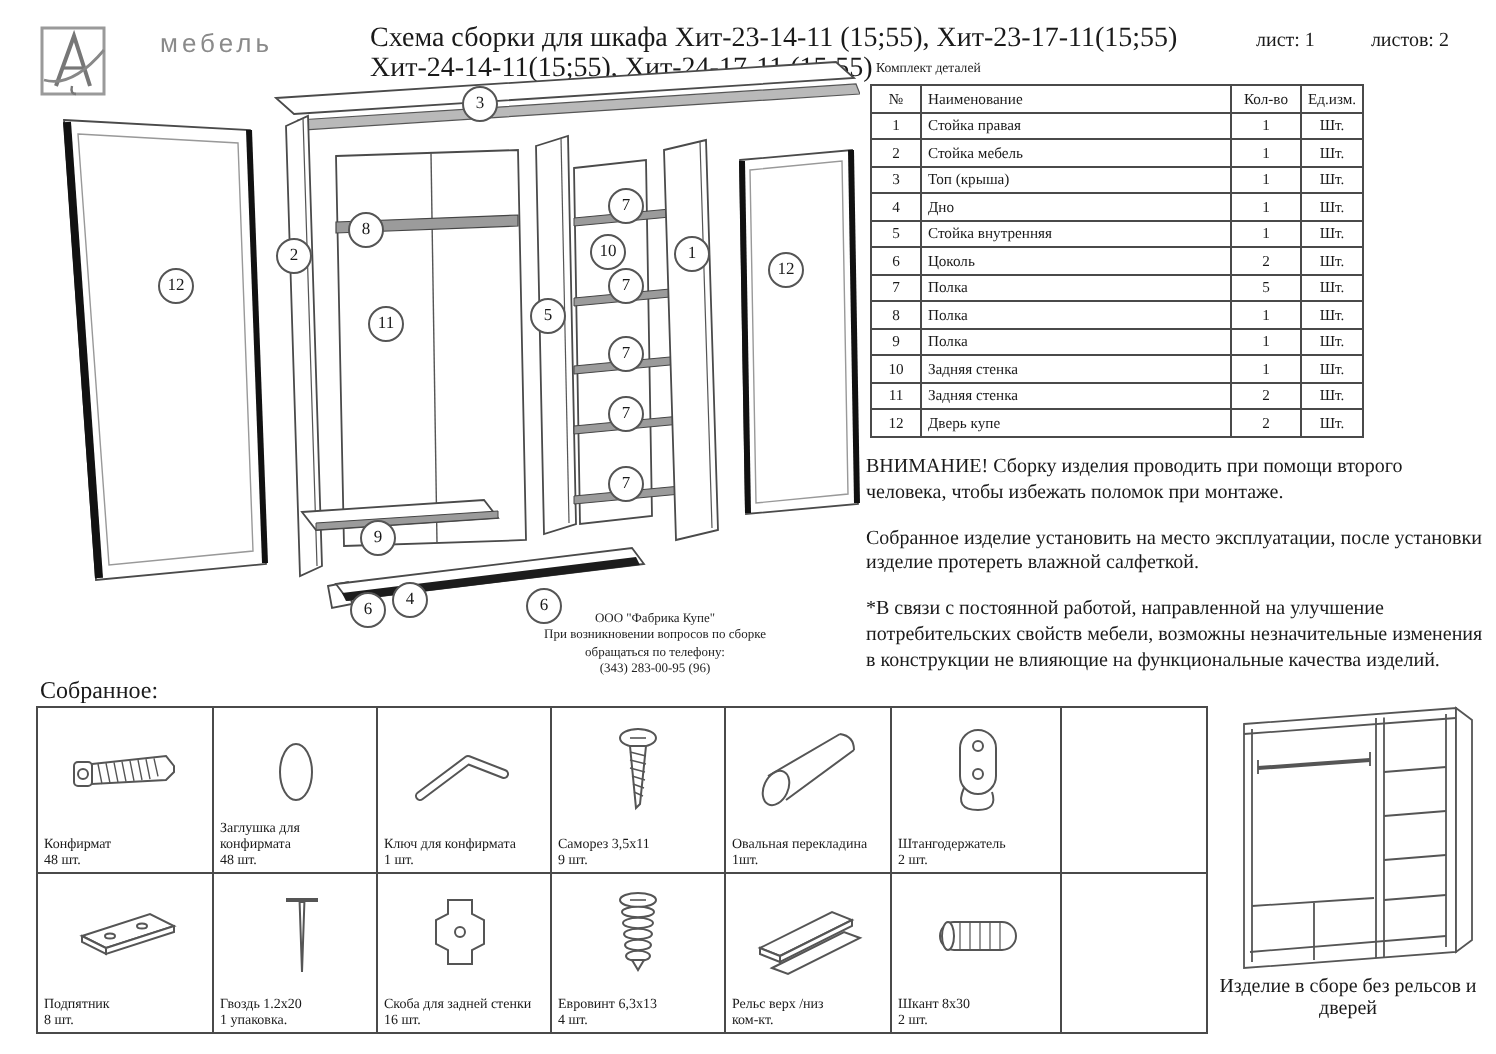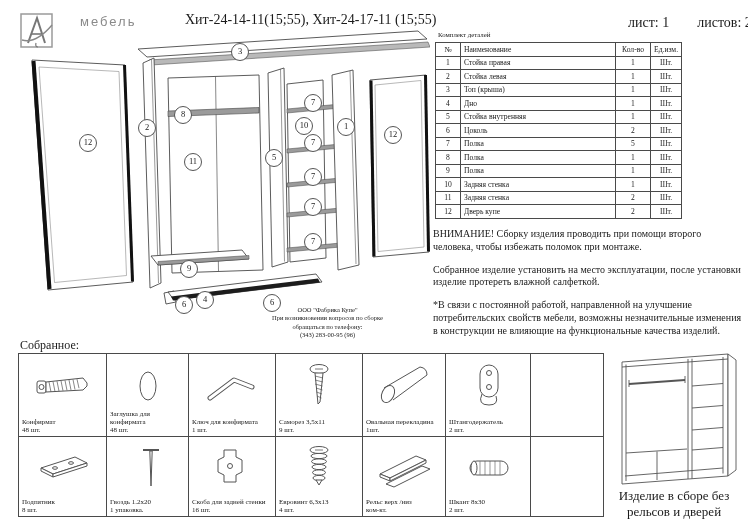--- a/index.html
+++ b/index.html
@@ -6,21 +6,21 @@
   body{font-family:"Liberation Serif",serif;color:#1a1a1a;}
   #page{position:relative;width:748px;height:527px;background:#fff;overflow:hidden;}
   .abs{position:absolute;}
 
   
   #logo-box{left:20px;top:13px;width:34px;height:36px;}
   #logo-text{left:62px;top:13px;width:130px;}
   #logo-title{font-family:"Liberation Sans",sans-serif;font-weight:bold;font-size:14px;letter-spacing:1px;color:#8e3636;}
   #logo-subtitle{font-family:"Liberation Sans",sans-serif;font-size:13px;letter-spacing:2px;color:#8a8a8a;margin-left:18px;margin-top:1px;}
   #title-block{left:185px;top:12px;width:460px;font-size:14px;line-height:15px;white-space:nowrap;}
-  #sheet-info{left:628px;top:15px;width:118px;display:flex;gap:28px;font-size:14px;white-space:nowrap;}
+  #sheet-info{left:628px;top:15px;width:118px;display:flex;gap:28px;font-size:10px;white-space:nowrap;}
 
   
   #diagram{left:18px;top:25px;width:412px;height:310px;}
   #diagram svg{position:absolute;left:0;top:0;}
   .p{fill:#fff;stroke:#4a4a4a;stroke-width:0.9;}
   .callout{position:absolute;width:16px;height:16px;border:1px solid #555;border-radius:50%;
     background:#fff;font-size:8.5px;line-height:15px;text-align:center;z-index:3;}
 
   
   #factory{left:240px;top:306px;width:175px;text-align:center;font-size:6.5px;line-height:1.3;color:#222;}
@@ -43,41 +43,42 @@
   #furn-table{left:18px;top:353px;border-collapse:collapse;table-layout:fixed;}
   #furn-table td{border:0.9px solid #4a4a4a;vertical-align:bottom;padding:0;box-sizing:border-box;}
   #furn-table tr.r1 td{height:83px;}
   #furn-table tr.r2 td{height:80px;}
   .fcell{position:relative;}
   .fic{position:absolute;left:0;top:4px;right:0;bottom:22px;display:flex;align-items:center;justify-content:center;}
   .flab{position:absolute;left:3px;bottom:2px;right:2px;font-size:7px;line-height:1.15;}
 
   
   #wardrobe{left:612px;top:350px;width:134px;height:136px;}
-  #wardrobe-caption{left:600px;top:488px;width:148px;text-align:center;font-size:13px;}
+  #wardrobe-caption{left:600px;top:488px;width:148px;text-align:center;font-size:10px;}
 </style>
 </head>
 <body>
 
 <div id="page">
 
   <div class="abs" id="logo-box">
     <svg width="34" height="36" viewBox="0 0 34 36">
       <rect x="1" y="1" width="31" height="33" fill="none" stroke="#9a9a9a" stroke-width="1.5"></rect>
       <path d="M8 30 L17 5 L25 30" fill="none" stroke="#777" stroke-width="2"></path>
       <path d="M11 21 L22 21" stroke="#777" stroke-width="1.6"></path>
       <path d="M2 27 Q16 31 32 12" fill="none" stroke="#888" stroke-width="1.4"></path>
       <path d="M16 30 q-1 4 2 4" fill="none" stroke="#777" stroke-width="1.2"></path>
     </svg>
   </div>
   <div class="abs" id="logo-text">
     <div id="logo-subtitle">мебель</div>
   </div>
 
   <div class="abs" id="title-block">
+    <div>Схема сборки для шкафа Хит-23-14-11 (15;55), Хит-23-17-11(15;55)</div>
     <div>Хит-24-14-11(15;55), Хит-24-17-11 (15;55)</div>
   </div>
   <div class="abs" id="sheet-info">
     <span>лист: 1</span>
     <span>листов: 2</span>
   </div>
 
   <div class="abs" id="diagram">
     <svg width="412" height="310" viewBox="0 0 412 310">
 
@@ -170,21 +171,21 @@
     </thead>
     <tbody id="parts-body">
         <tr>
           <td class="c">1</td>
           <td class="l">Стойка правая</td>
           <td class="c">1</td>
           <td class="c">Шт.</td>
         </tr>
         <tr>
           <td class="c">2</td>
-          <td class="l">Стойка левая</td>
+          <td class="l">Стойка мебель</td>
           <td class="c">1</td>
           <td class="c">Шт.</td>
         </tr>
         <tr>
           <td class="c">3</td>
           <td class="l">Топ (крыша)</td>
           <td class="c">1</td>
           <td class="c">Шт.</td>
         </tr>
         <tr>

